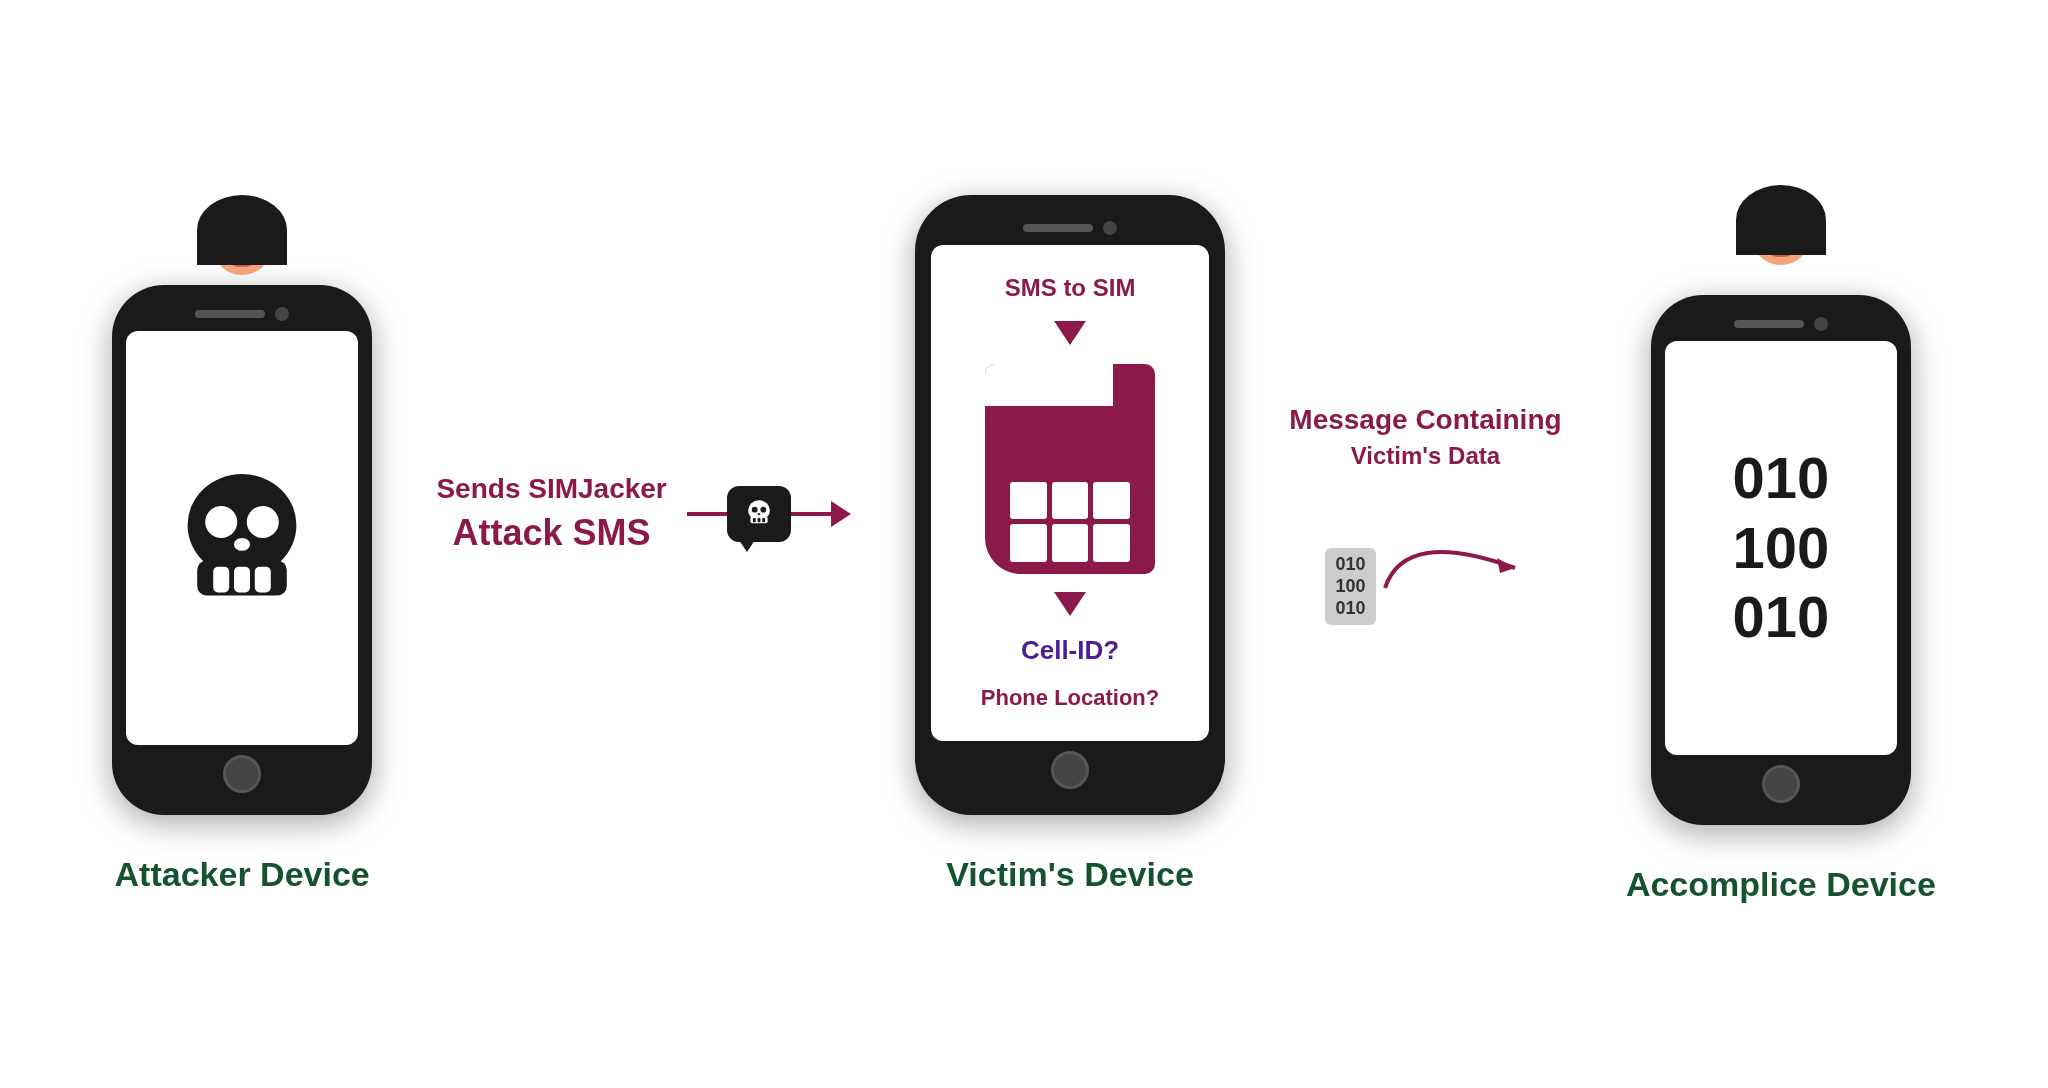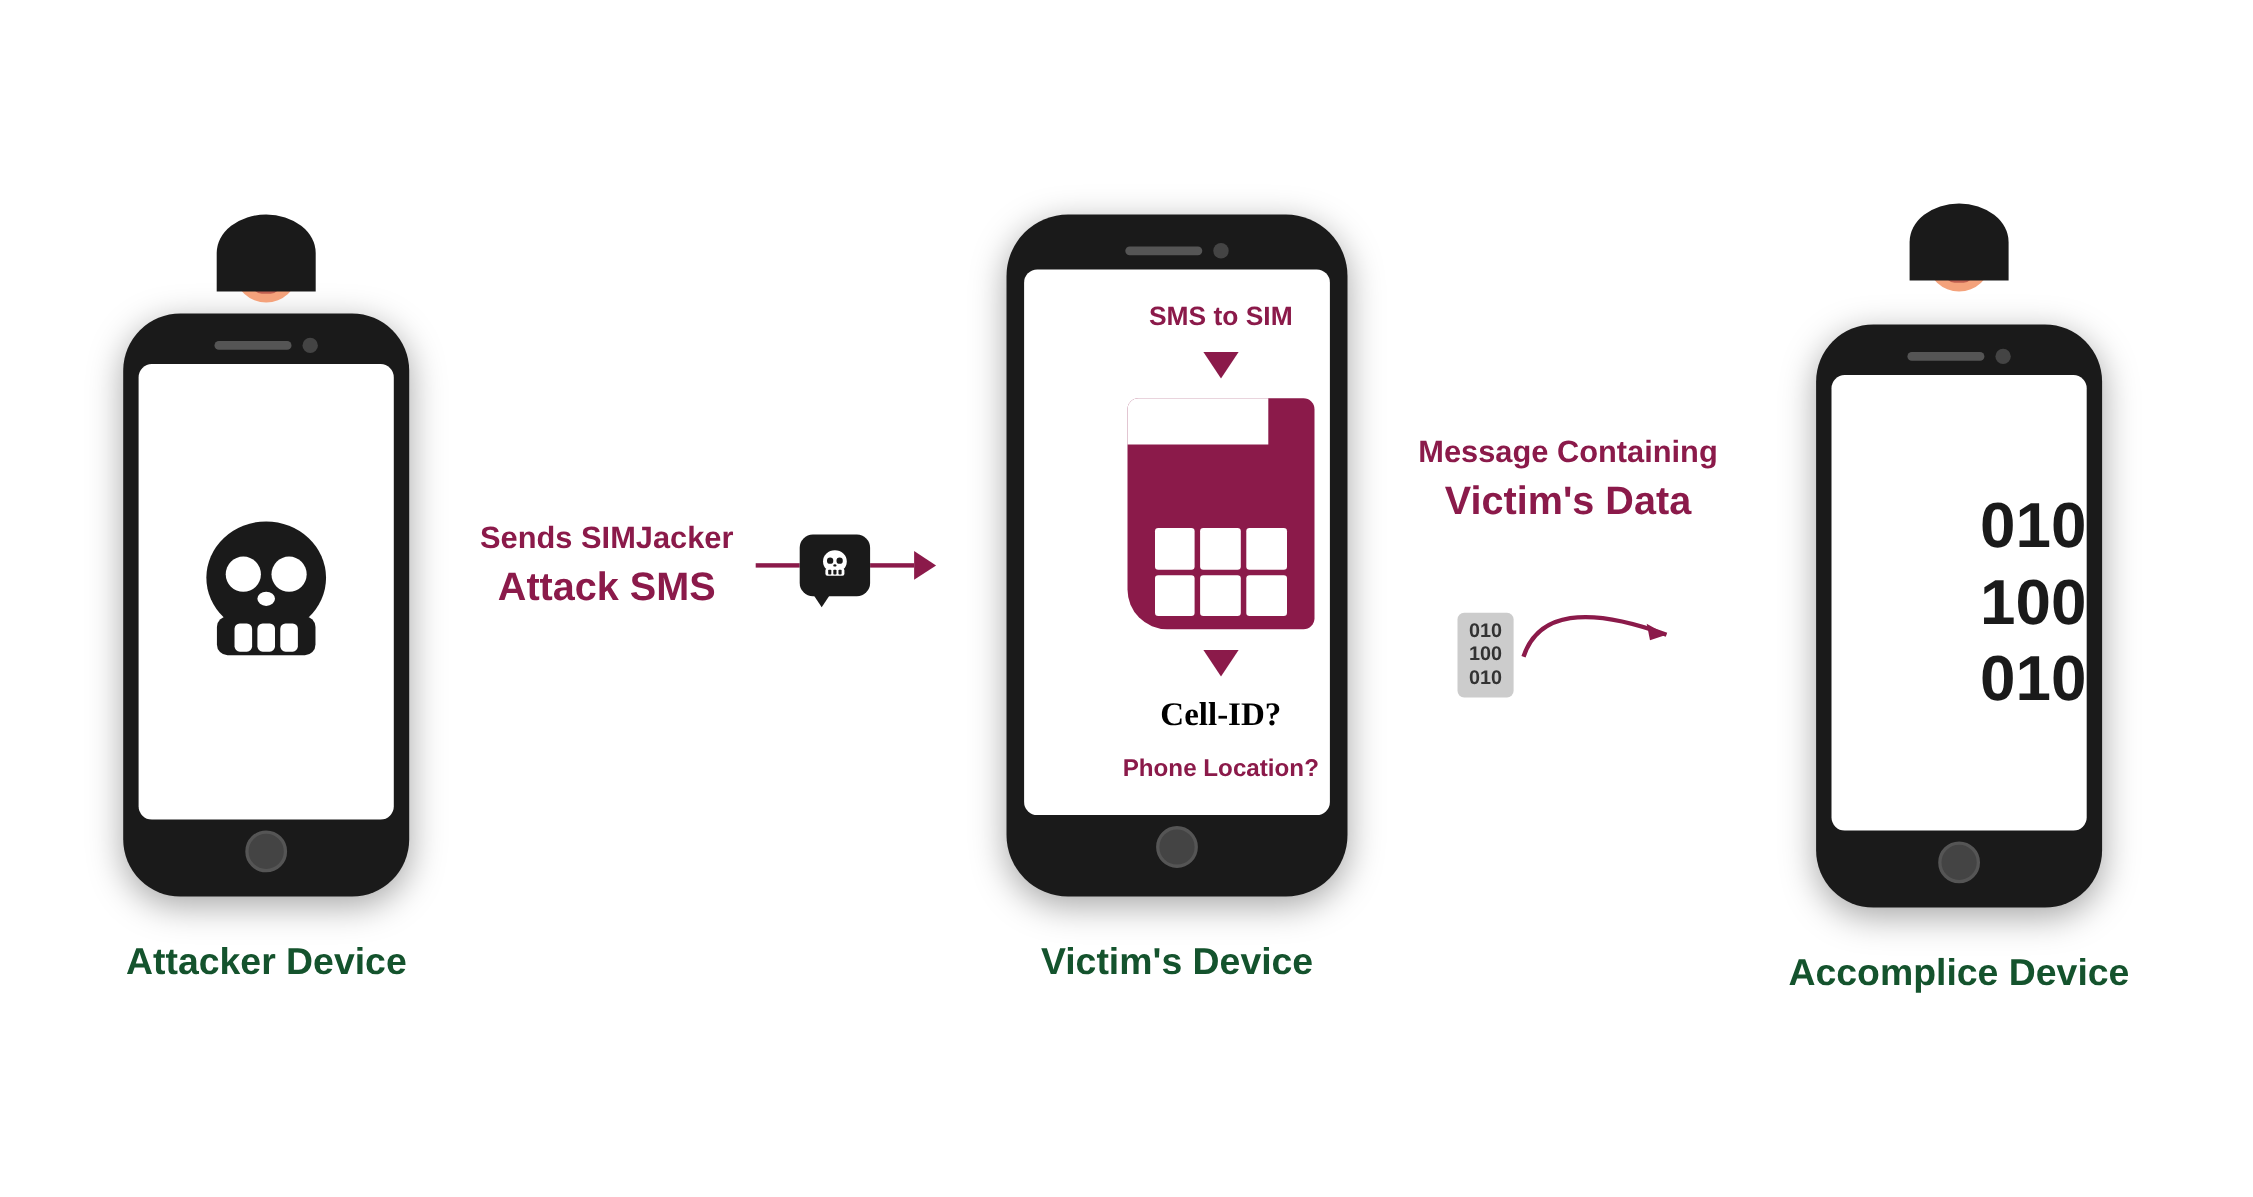--- a/index.html
+++ b/index.html
@@ -75,21 +75,21 @@
     }
 
     .phone-screen {
       background: #ffffff;
       border-radius: 12px;
       flex: 1;
       width: 100%;
       margin: 10px 0;
       display: flex;
       flex-direction: column;
-      align-items: flex-end;
+      align-items: center;
       justify-content: center;
       overflow: hidden;
     }
 
     .phone-home-button {
       background: #444;
       border-radius: 50%;
       width: 38px;
       height: 38px;
       border: 3px solid #555;
@@ -218,36 +218,36 @@
               <div style="background:white; border-radius:3px;"></div>
               <div style="background:white; border-radius:3px;"></div>
               <div style="background:white; border-radius:3px;"></div>
               <div style="background:white; border-radius:3px;"></div>
               <div style="background:white; border-radius:3px;"></div>
             </div>
           </div>
 
           <div style="width:0; height:0; border-left:16px solid transparent; border-right:16px solid transparent; border-top:24px solid #8b1a4a;"></div>
 
-          <div style="font-size:30px; font-weight:bold; color:#000000; text-align:center;font-family:Liberation Serif, serif;">Cell-ID?</div>
+          <div style="font-size:26px; font-weight:bold; color:#4c1d95; text-align:center;">Cell-ID?</div>
 
           <div style="font-size:22px; font-weight:bold; color:#8b1a4a; text-align:center;">Phone Location?</div>
         </div>
       </div>
       <div class="phone-home-button"></div>
     </div>
 
     <div class="phone-label">Victim's Device</div>
   </div>
 
   <div style="display:flex; flex-direction:column; align-items:center; gap:6px; position:relative; margin-top:-60px;">
 
     <div style="text-align:center; margin-bottom:30px;">
       <div style="font-size:28px; font-weight:bold; color:#8b1a4a; line-height:1.4;">Message Containing</div>
-      <div style="font-size:36px; font-weight:bold; color:#8b1a4a; line-height:1.4;">Victim's Data</div>
+      <div style="font-size:24px; font-weight:bold; color:#8b1a4a; line-height:1.4;">Victim's Data</div>
     </div>
 
     <div style="position:relative; width:200px; height:120px;">
       
       <div style="position:absolute; left:0; top:40px; background:#cccccc; border-radius:6px; padding:6px 10px; font-size:18px; font-weight:bold; color:#333; line-height:1.2; text-align:center; z-index:2;">
         <div>010</div>
         <div>100</div>
         <div>010</div>
       </div>
 

